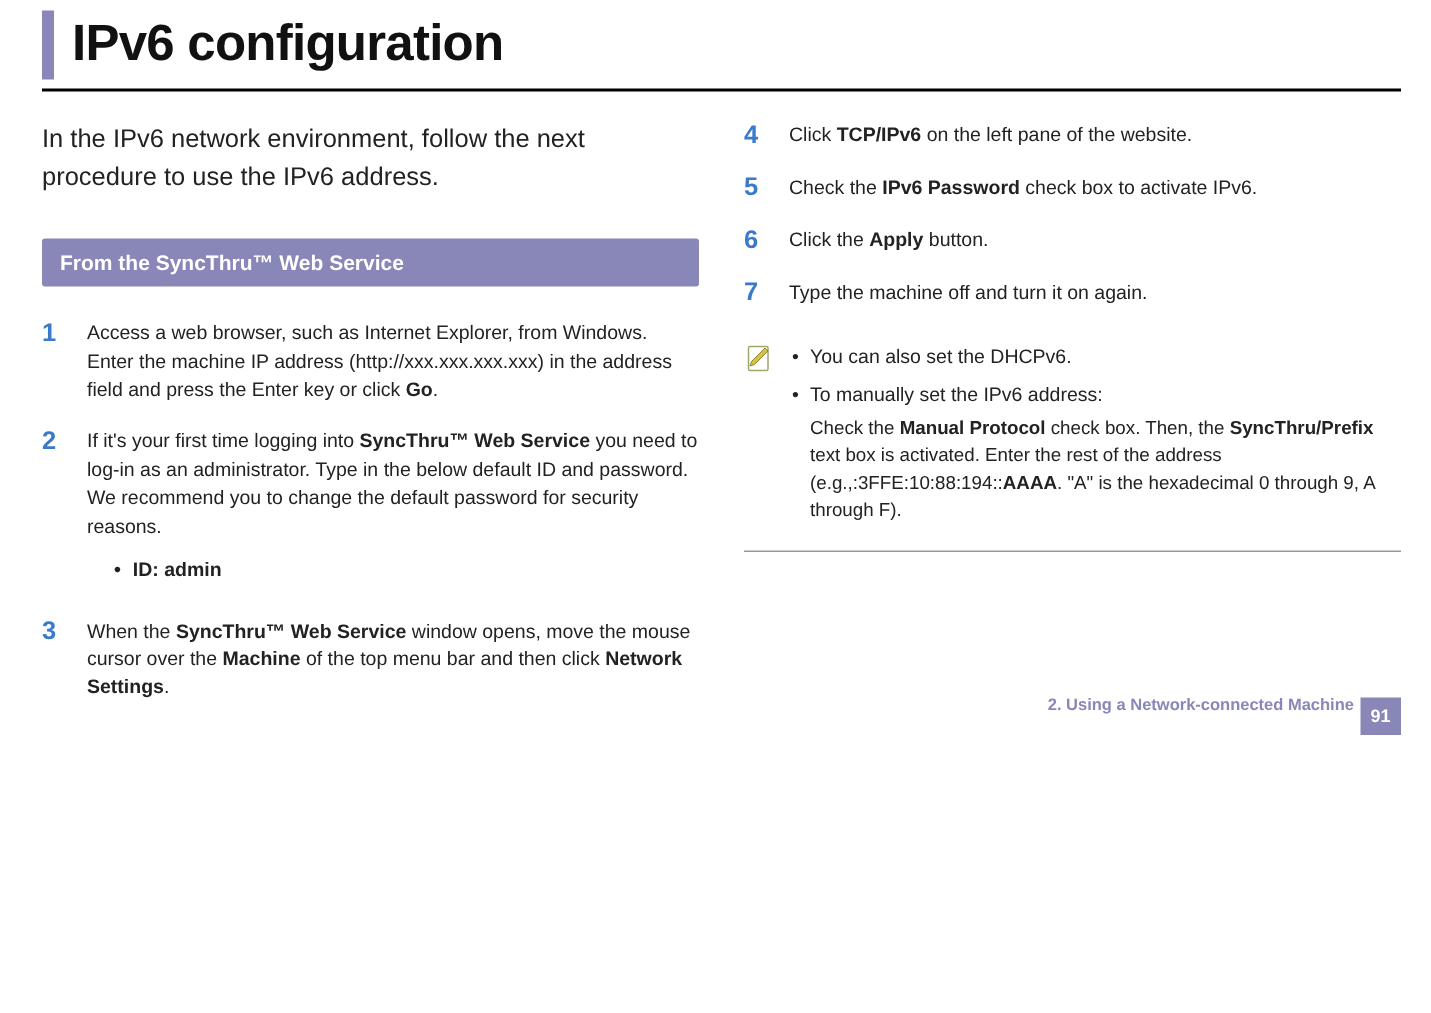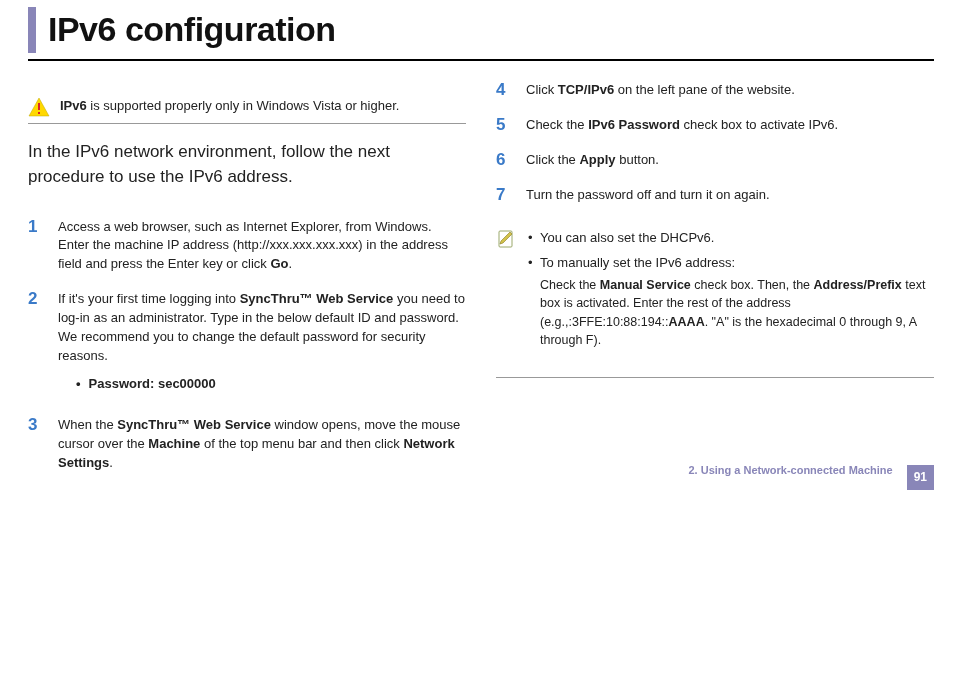--- a/index.html
+++ b/index.html
@@ -129,21 +129,21 @@
     font-weight: 700;
     margin-bottom: 6px;
   }
 
   
   .note {
     display: flex;
     align-items: flex-start;
     gap: 10px;
     border-bottom: 1px solid #999;
-    padding: 8px 0 22px 0;
+    padding: 8px 0 12px 0;
     margin-top: 10px;
     justify-content: space-between;
   }
   .note-icon svg { display: block; }
   .note-body ul {
     margin: 0;
     padding-left: 14px;
     list-style: none;
   }
   .note-body ul > li {
@@ -162,21 +162,21 @@
 
   b { font-weight: 700; }
 
   
   .footer {
     position: absolute;
     bottom: 12px;
     right: 20px;
     display: flex;
     align-items: center;
-    gap: 14px;
+    gap: 4px;
     font-size: 11px;
   }
   .footer-text {
     color: var(--accent-heading);
     font-weight: 700;
   }
   .page-num {
     background: var(--page-num-bg);
     color: #fff;
     font-weight: 700;
@@ -192,46 +192,35 @@
 
   <div class="title-wrap">
     <div class="title-bar"></div>
     <h1>IPv6 configuration</h1>
   </div>
 
   <div class="body">
 
     <div class="col">
 
-      <div class="callout">
-        <span class="callout-icon">
-          <svg width="22" height="20" viewBox="0 0 22 20">
-            <polygon points="11,1 21,19 1,19" fill="#ffd800" stroke="#bfa800" stroke-width="0.5"></polygon>
-            <rect x="10" y="6" width="2" height="7" fill="#d8232a"></rect>
-            <rect x="10" y="15" width="2" height="2" fill="#d8232a"></rect>
-          </svg>
-        </span>
-        <span>
-          <b>IPv6</b><span> is supported properly only in Windows Vista or higher.</span>
-        </span>
-      </div>
 
       <div class="intro">In the IPv6 network environment, follow the next procedure to use the IPv6 address.</div>
 
+      <div class="section-banner">From the SyncThru™ Web Service</div>
 
 
       <div id="steps-left">
           <div class="step">
             <div class="step-num">1</div>
             <div class="step-body">Access a web browser, such as Internet Explorer, from Windows. Enter the machine IP address (http://xxx.xxx.xxx.xxx) in the address field and press the Enter key or click <b>Go</b>.</div>
           </div>
           <div class="step">
             <div class="step-num">2</div>
             <div class="step-body">If it's your first time logging into <b>SyncThru™ Web Service</b> you need to log-in as an administrator. Type in the below default ID and password. We recommend you to change the default password for security reasons.<ul>
-                <li>Password: sec00000</li>
+                <li>ID: admin</li>
               </ul></div>
           </div>
           <div class="step">
             <div class="step-num">3</div>
             <div class="step-body">When the <b>SyncThru™ Web Service</b> window opens, move the mouse cursor over the <b>Machine</b> of the top menu bar and then click <b>Network Settings</b>.</div>
           </div>
         </div>
     </div>
 
     <div class="col">
@@ -243,35 +232,35 @@
           <div class="step">
             <div class="step-num">5</div>
             <div class="step-body">Check the <b>IPv6 Password</b> check box to activate IPv6.</div>
           </div>
           <div class="step">
             <div class="step-num">6</div>
             <div class="step-body">Click the <b>Apply</b> button.</div>
           </div>
           <div class="step">
             <div class="step-num">7</div>
-            <div class="step-body">Turn the password off and turn it on again.</div>
+            <div class="step-body">Type the machine off and turn it on again.</div>
           </div>
         </div>
 
       <div class="note">
         <span class="note-icon">
           <svg width="20" height="20" viewBox="0 0 20 20">
             <rect x="3" y="2" width="13" height="16" rx="1" fill="#fff" stroke="#9aa86a" stroke-width="1"></rect>
             <path d="M14 3 L5 12 L4 15 L7 14 L16 5 Z" fill="#d2c24a" stroke="#8a7a20" stroke-width="0.6"></path>
           </svg>
         </span>
         <div class="note-body">
           <ul id="note-list">
               <li>You can also set the DHCPv6.</li>
-              <li>To manually set the IPv6 address:<div class="note-sub">Check the <b>Manual Service</b> check box. Then, the <b>Address/Prefix</b> text box is activated. Enter the rest of the address (e.g.,:3FFE:10:88:194::<b>AAAA</b>. "A" is the hexadecimal 0 through 9, A through F).</div></li>
+              <li>To manually set the IPv6 address:<div class="note-sub">Check the <b>Manual Protocol</b> check box. Then, the <b>SyncThru/Prefix</b> text box is activated. Enter the rest of the address (e.g.,:3FFE:10:88:194::<b>AAAA</b>. "A" is the hexadecimal 0 through 9, A through F).</div></li>
             </ul>
         </div>
       </div>
     </div>
 
   </div>
 
   <div class="footer">
     <span class="footer-text">2.  Using a Network-connected Machine</span>
     <span class="page-num">91</span>

